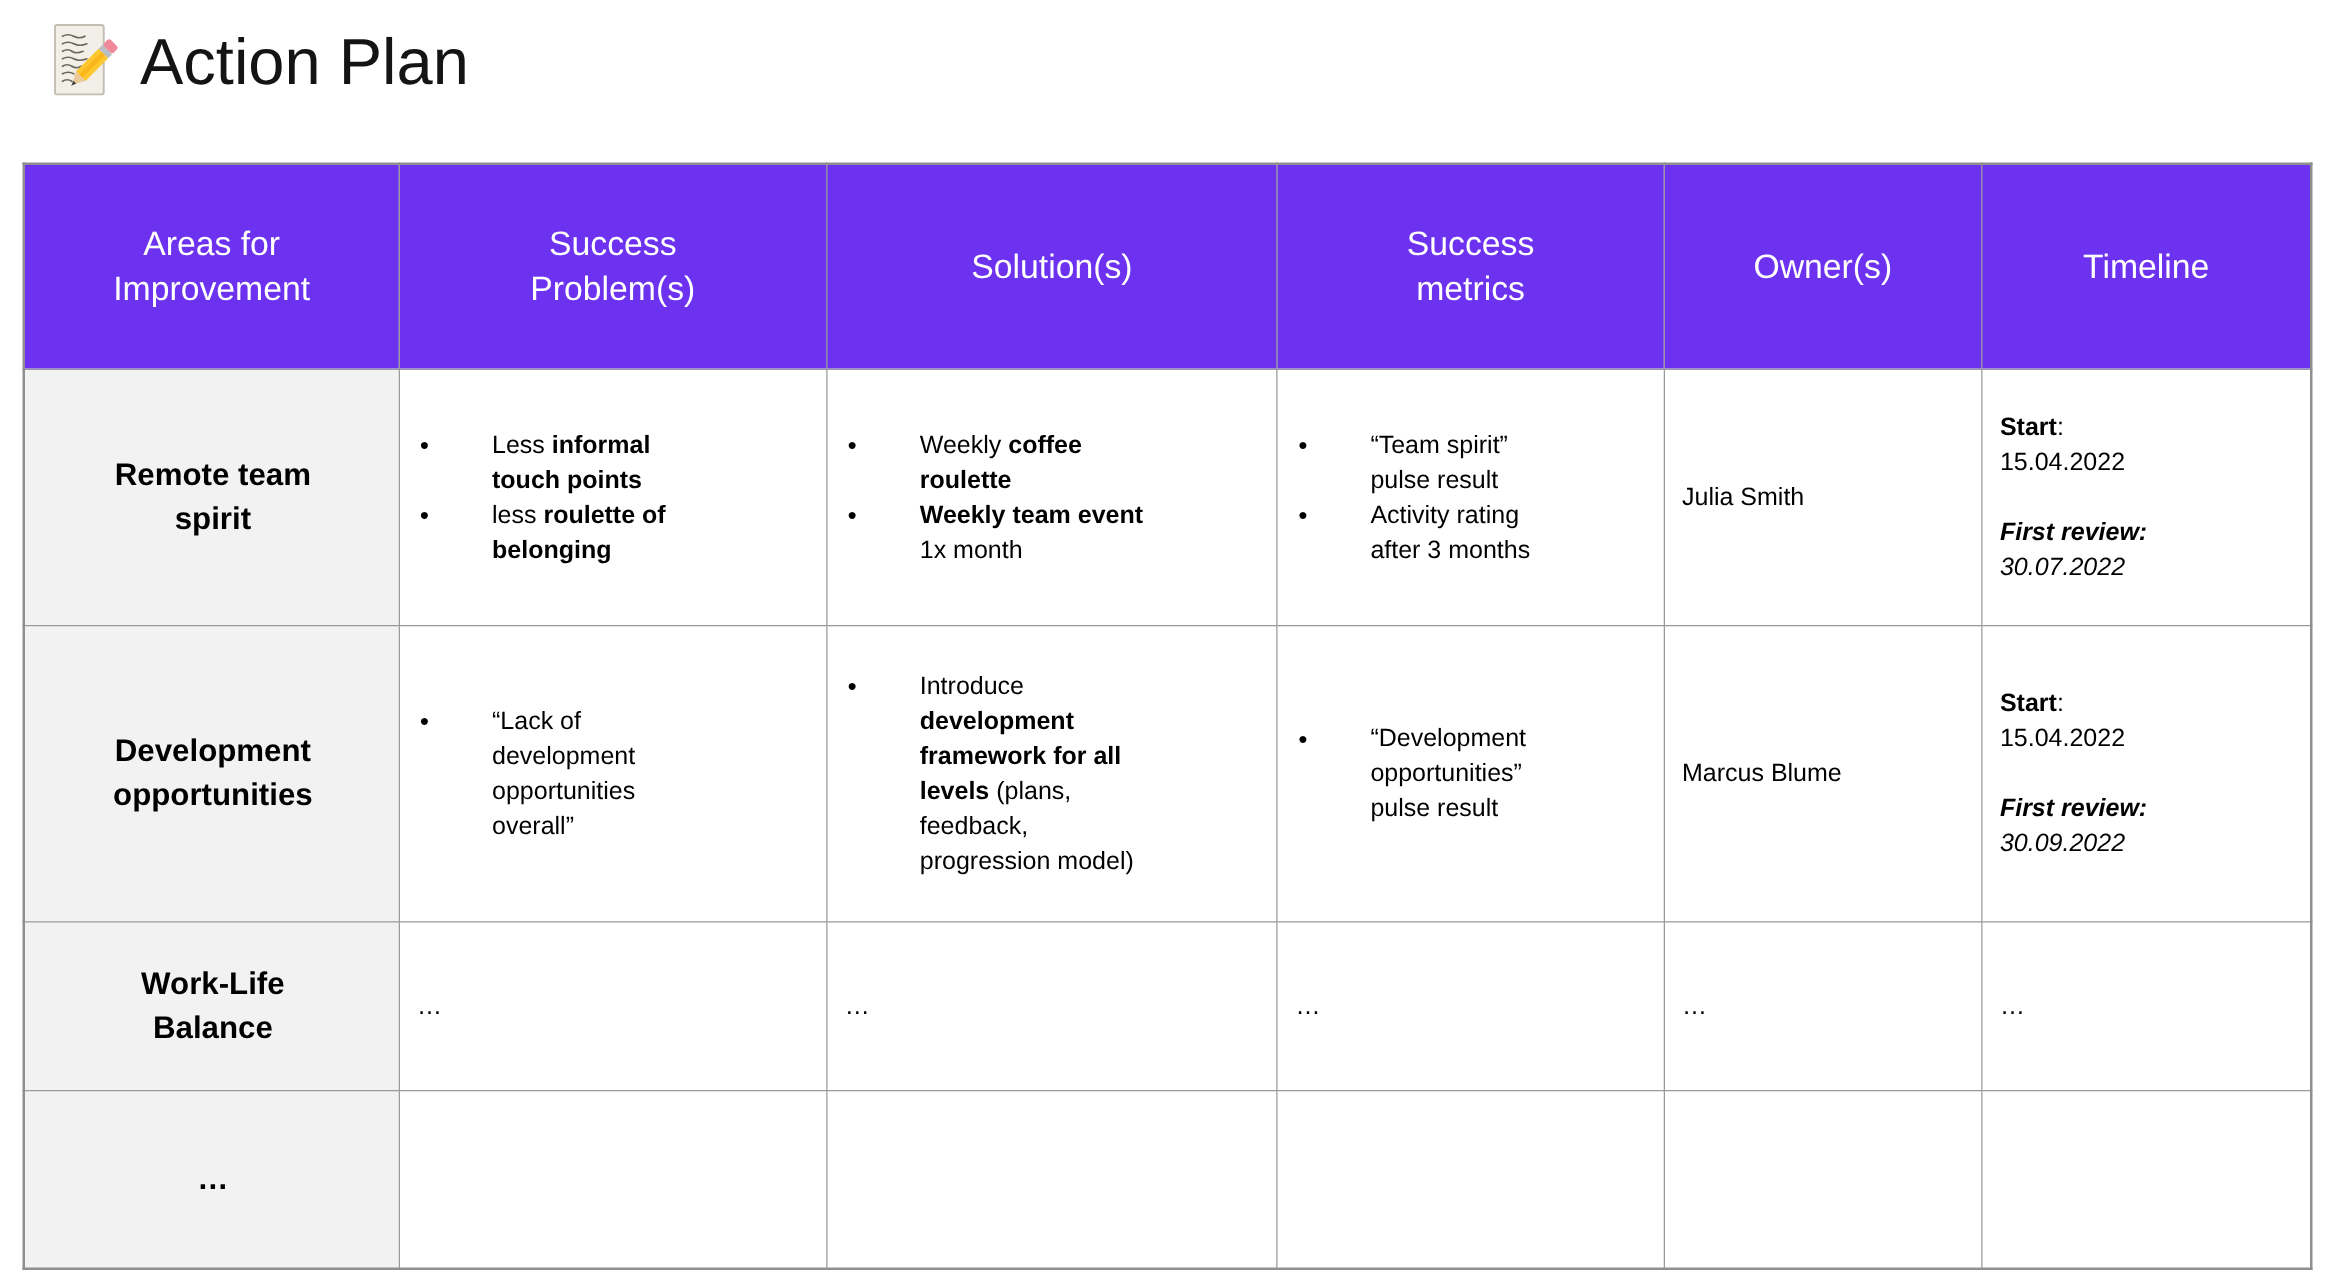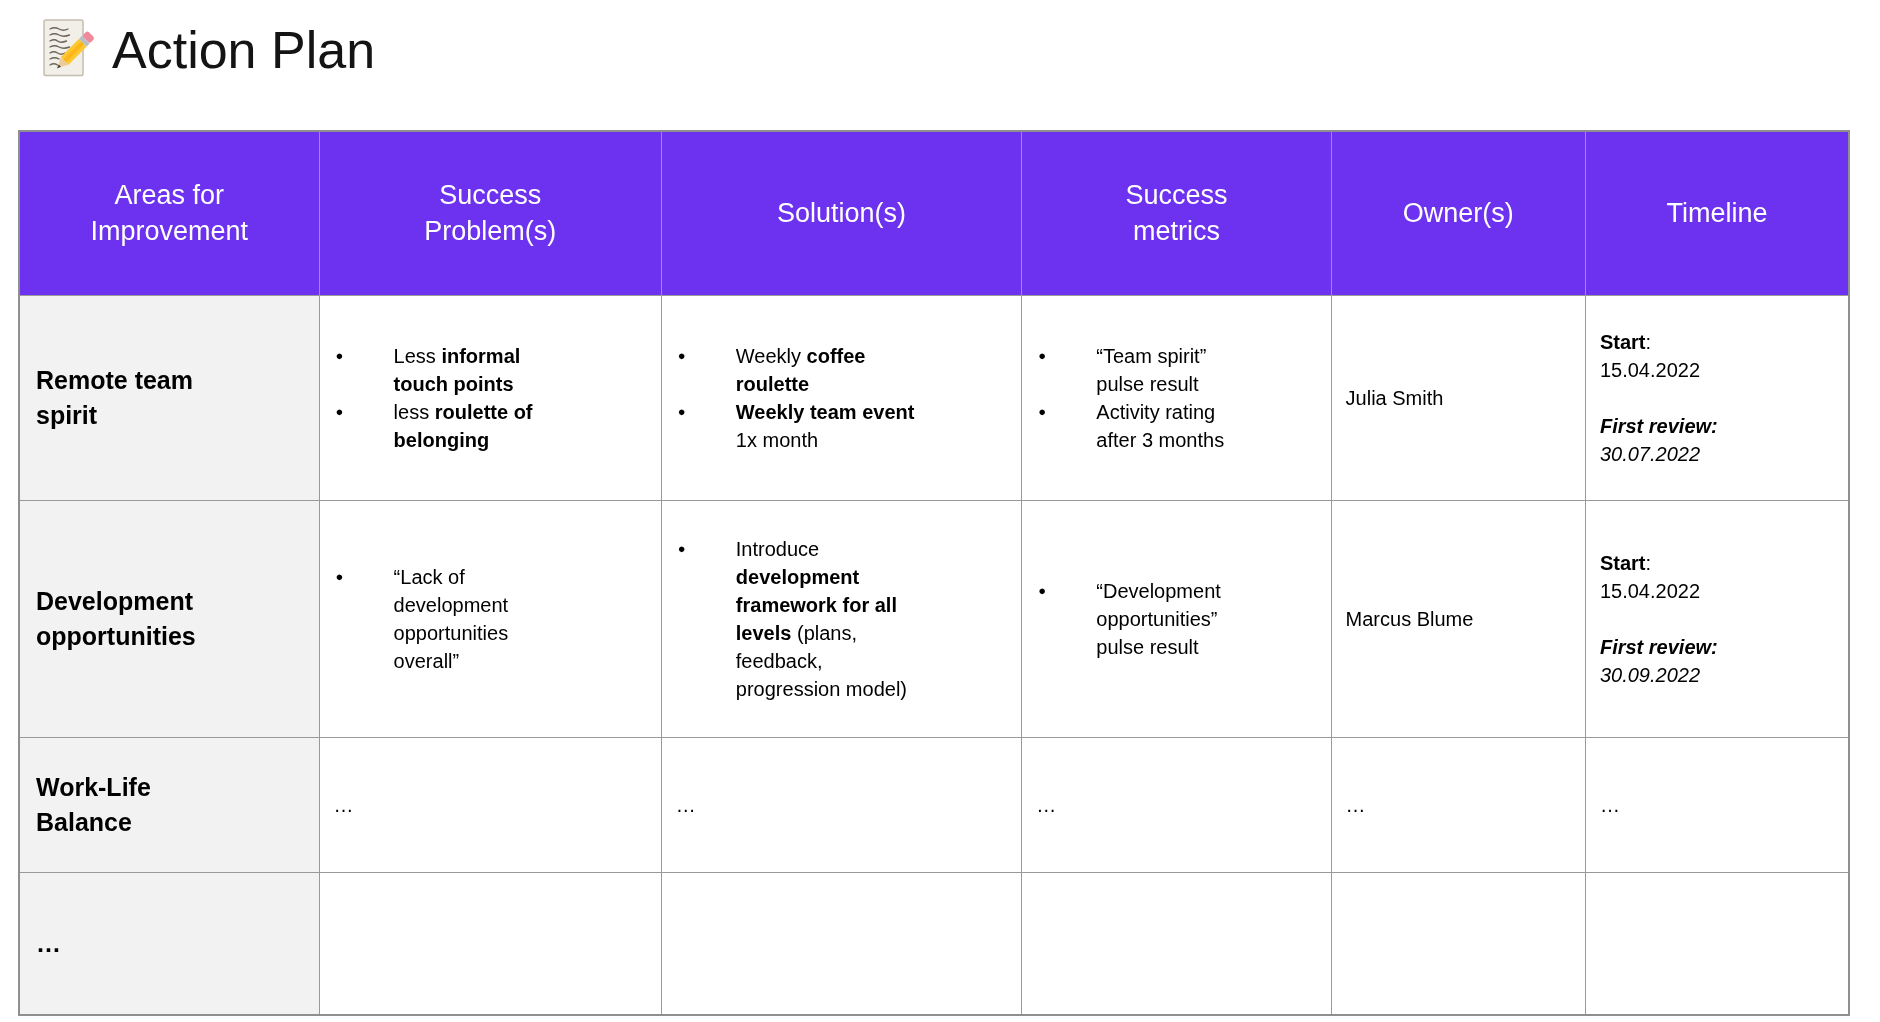--- a/index.html
+++ b/index.html
@@ -16,21 +16,21 @@
 
   thead tr { height: 164px; }
   th { background: #6d31f0; color: #ffffff; font-weight: 400; font-size: 27px; line-height: 36px; text-align: center; padding: 0 8px; }
 
   tbody tr:nth-child(1) { height: 205px; }
   tbody tr:nth-child(2) { height: 237px; }
   tbody tr:nth-child(3) { height: 135px; padding-left: 27px; }
   tbody tr:nth-child(4) { height: 143px; }
 
   td { font-size: 20px; line-height: 28px; padding: 10px 14px; background: #ffffff; }
-  td.label-cell { background: #f2f2f2; font-weight: 700; font-size: 25px; line-height: 35px; padding-left: 16px; }
+  td.label-cell { background: #f2f2f2; font-weight: 700; font-size: 25px; line-height: 35px; padding-left: 16px; text-align: center; }
 
   .blk { position: relative; }
   .blk.bullet { padding-left: 60px; }
   .blk .dot { position: absolute; left: 2px; top: 7px; font-size: 13px; line-height: 13px; }
   .blk.plain + .blk.plain { margin-top: 28px; font-style: italic; }
   b { font-weight: 700; }
 
   .ellipsis { letter-spacing: 1px; }
 </style>
 </head>

